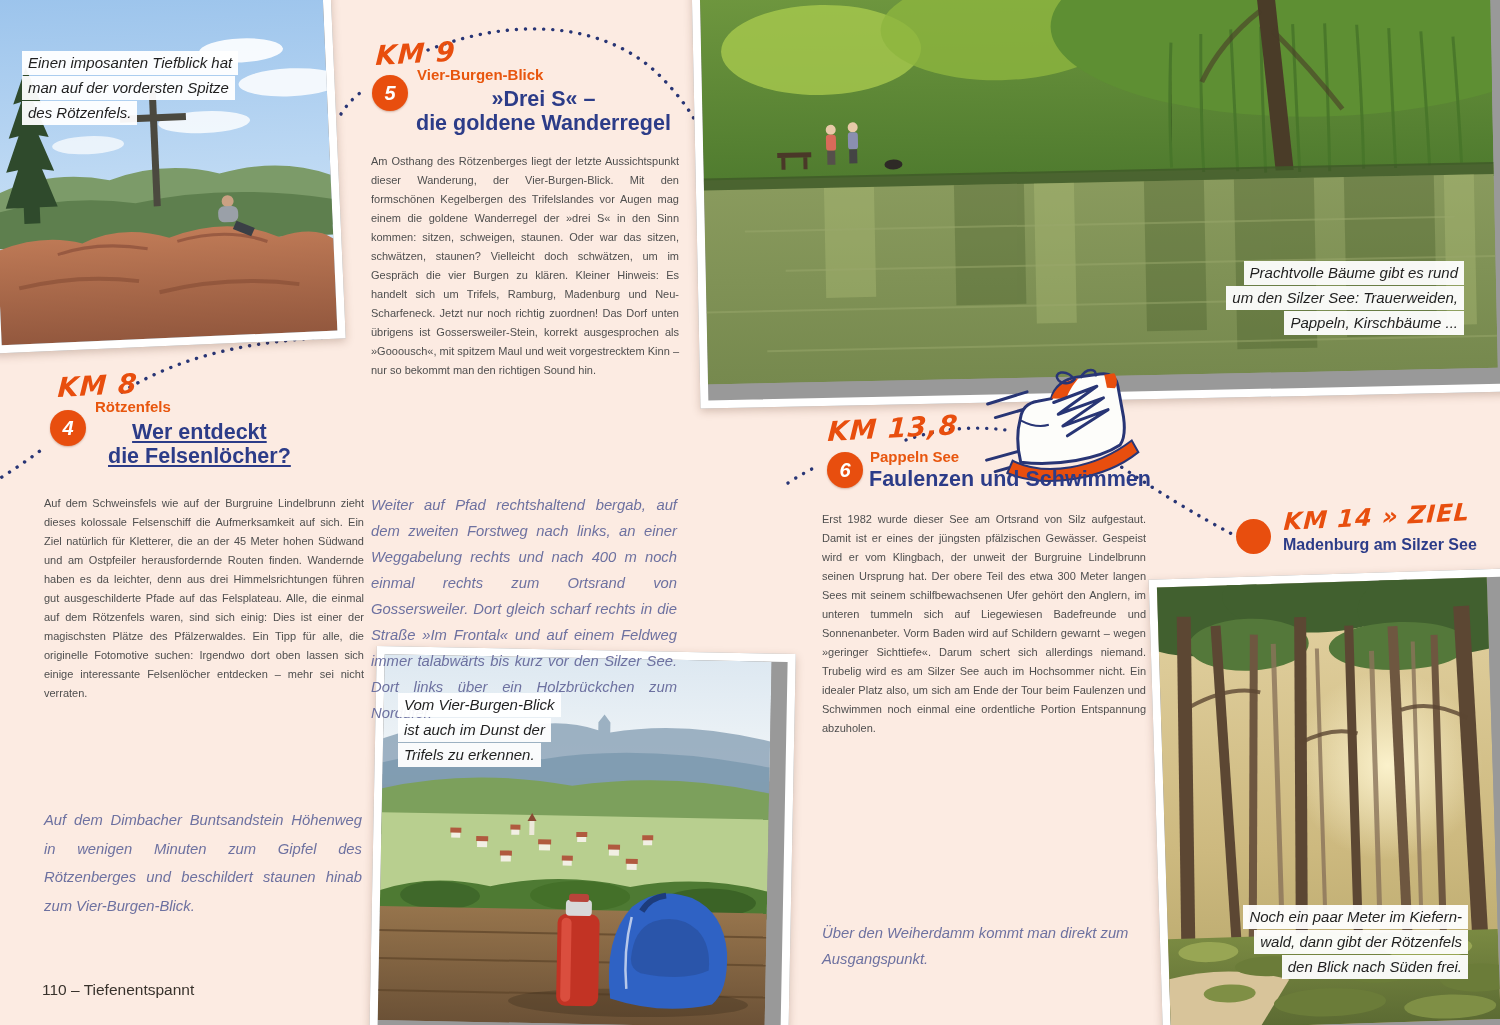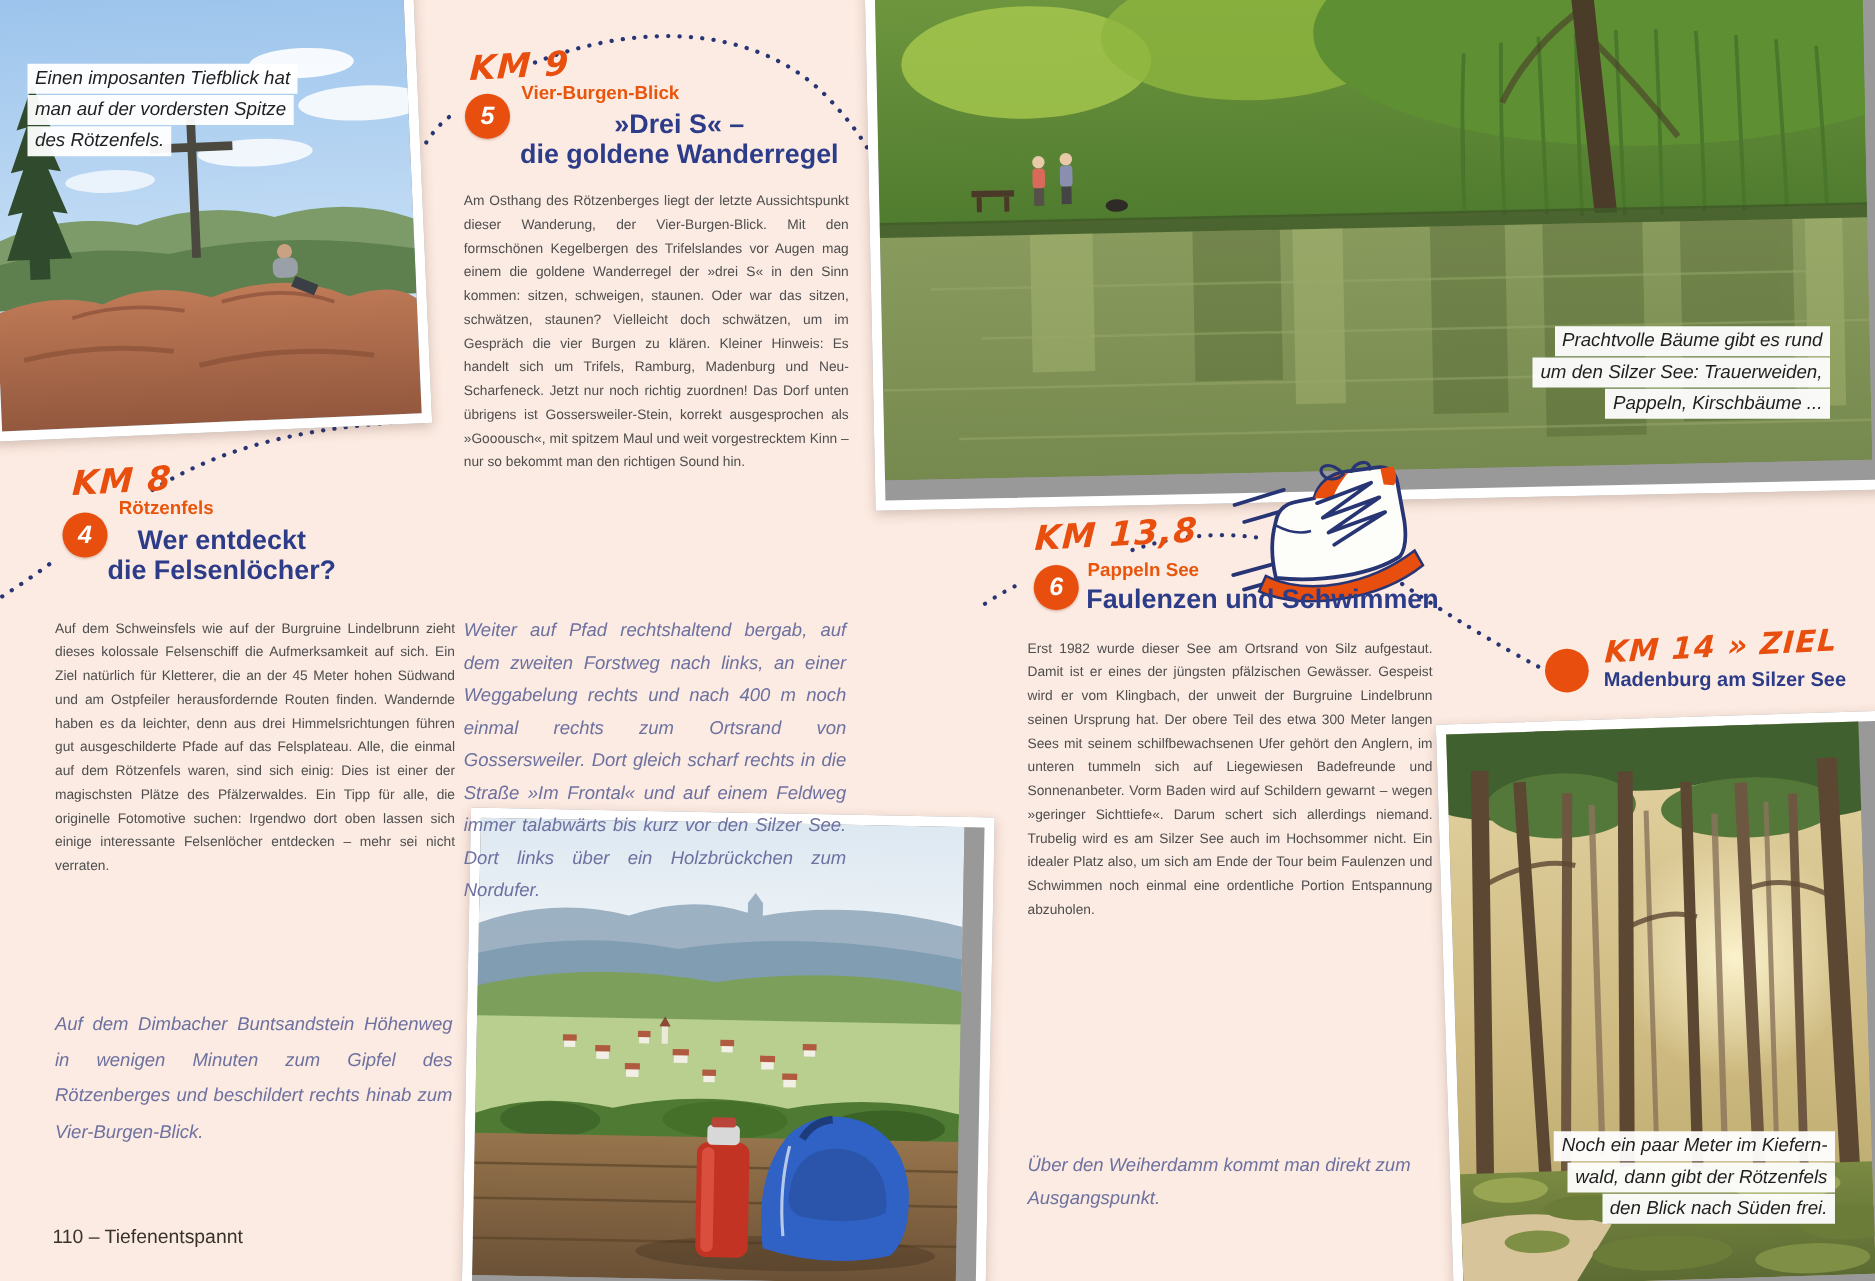--- a/index.html
+++ b/index.html
@@ -298,35 +298,40 @@
   <div class="cap right" id="cap-silzersee">
     <span>Prachtvolle Bäume gibt es rund</span>
     <span>um den Silzer See: Trauerweiden,</span>
     <span>Pappeln, Kirschbäume ...</span>
   </div>
   <div class="cap" id="cap-roetzenfels">
     <span>Einen imposanten Tiefblick hat</span>
     <span>man auf der vordersten Spitze</span>
     <span>des Rötzenfels.</span>
   </div>
+  <div class="cap" id="cap-trifels">
+    <span>Vom Vier-Burgen-Blick</span>
+    <span>ist auch im Dunst der</span>
+    <span>Trifels zu erkennen.</span>
+  </div>
   <div class="cap right" id="cap-kiefernwald">
     <span>Noch ein paar Meter im Kiefern-</span>
     <span>wald, dann gibt der Rötzenfels</span>
     <span>den Blick nach Süden frei.</span>
   </div>
 
   <div class="km-label" style="left:57px;top:372px;">KM 8</div>
   <div class="marker" style="left:50px;top:410px;">4</div>
   <div class="kicker" style="left:95px;top:398px;">Rötzenfels</div>
-  <div class="wp-title" style="left:86px;top:421px;">
+  <div class="wp-title" style="left:108px;top:421px;text-decoration:underline;">
     <span style="display:block">Wer entdeckt</span>
     <span style="display:block">die Felsenlöcher?</span>
   </div>
   <div class="body-text" style="left:44px;top:494px;width:320px;">Auf dem Schweinsfels wie auf der Burgruine Lindelbrunn zieht dieses kolossale Felsenschiff die Aufmerksamkeit auf sich. Ein Ziel natürlich für Kletterer, die an der 45 Meter hohen Südwand und am Ostpfeiler herausfordernde Routen finden. Wandernde haben es da leichter, denn aus drei Himmelsrichtungen führen gut ausgeschilderte Pfade auf das Felsplateau. Alle, die einmal auf dem Rötzenfels waren, sind sich einig: Dies ist einer der magischsten Plätze des Pfälzerwaldes. Ein Tipp für alle, die originelle Fotomotive suchen: Irgendwo dort oben lassen sich einige interessante Felsenlöcher entdecken – mehr sei nicht verraten.</div>
-  <div class="directions" id="dir-km8" style="left:44px;top:806px;width:318px;">Auf dem Dimbacher Buntsandstein Höhenweg in wenigen Minuten zum Gipfel des Rötzenberges und beschildert rechts hinab zum Vier-Burgen-Blick.</div>
+  <div class="directions" id="dir-km8" style="left:44px;top:806px;width:318px;">Auf dem Dimbacher Buntsandstein Höhenweg in wenigen Minuten zum Gipfel des Rötzenberges und beschildert staunen hinab zum Vier-Burgen-Blick.</div>
 
   <div class="km-label" style="left:375px;top:40px;">KM 9</div>
   <div class="marker" style="left:372px;top:75px;">5</div>
   <div class="kicker" style="left:417px;top:66px;">Vier-Burgen-Blick</div>
   <div class="wp-title" style="left:416px;top:88px;">
     <span style="display:block">»Drei S« –</span>
     <span style="display:block">die goldene Wanderregel</span>
   </div>
   <div class="body-text" style="left:371px;top:152px;width:308px;">Am Osthang des Rötzenberges liegt der letzte Aussichtspunkt dieser Wanderung, der Vier-Burgen-Blick. Mit den formschönen Kegelbergen des Trifelslandes vor Augen mag einem die goldene Wanderregel der »drei S« in den Sinn kommen: sitzen, schweigen, staunen. Oder war das sitzen, schwätzen, staunen? Vielleicht doch schwätzen, um im Gespräch die vier Burgen zu klären. Kleiner Hinweis: Es handelt sich um Trifels, Ramburg, Madenburg und Neu-Scharfeneck. Jetzt nur noch richtig zuordnen! Das Dorf unten übrigens ist Gossersweiler-Stein, korrekt ausgesprochen als »Gooousch«, mit spitzem Maul und weit vorgestrecktem Kinn – nur so bekommt man den richtigen Sound hin.</div>
   <div class="directions" style="left:371px;top:492px;width:306px;">Weiter auf Pfad rechtshaltend bergab, auf dem zweiten Forstweg nach links, an einer Weggabelung rechts und nach 400 m noch einmal rechts zum Ortsrand von Gossersweiler. Dort gleich scharf rechts in die Straße »Im Frontal« und auf einem Feldweg immer talabwärts bis kurz vor den Silzer See. Dort links über ein Holzbrückchen zum Nordufer.</div>

